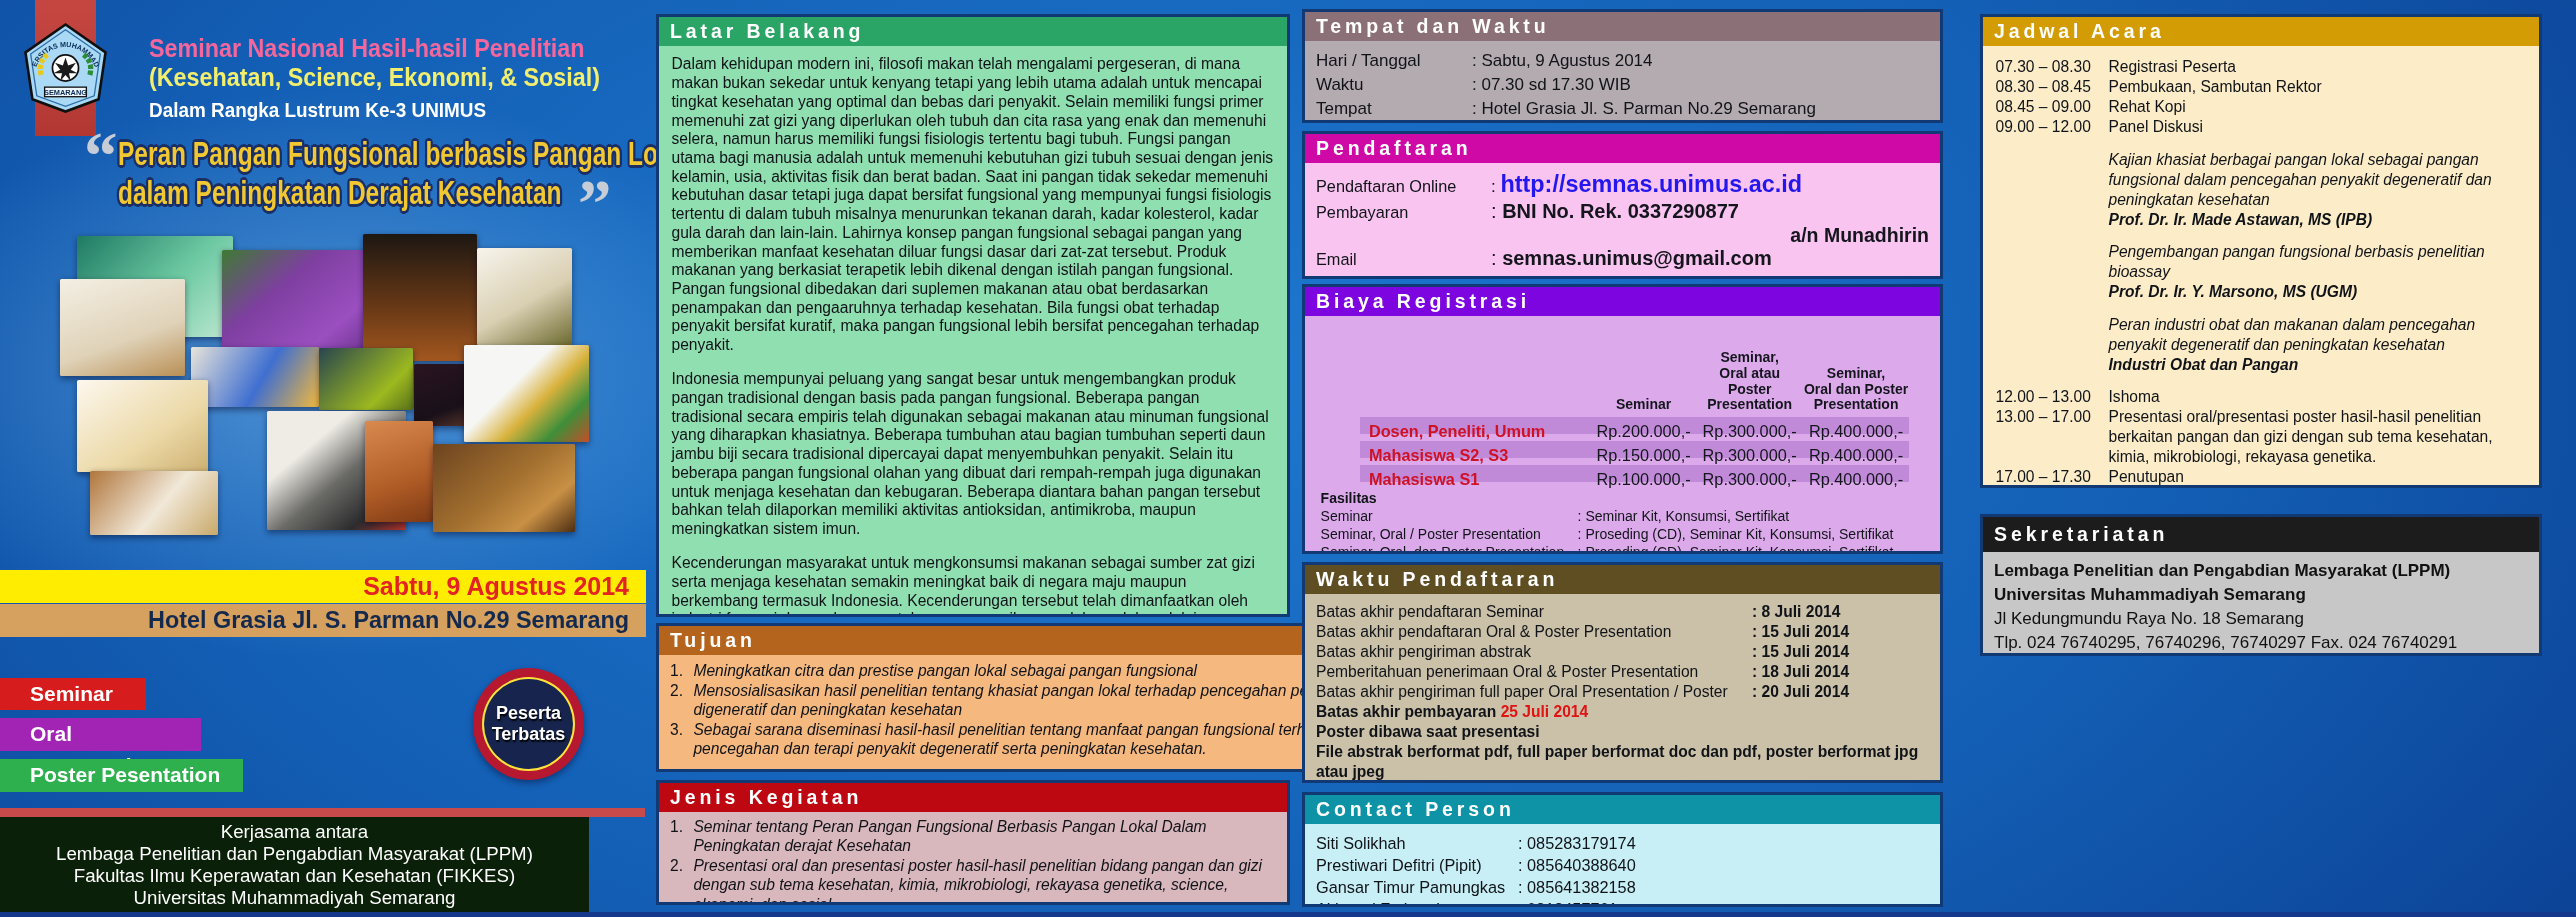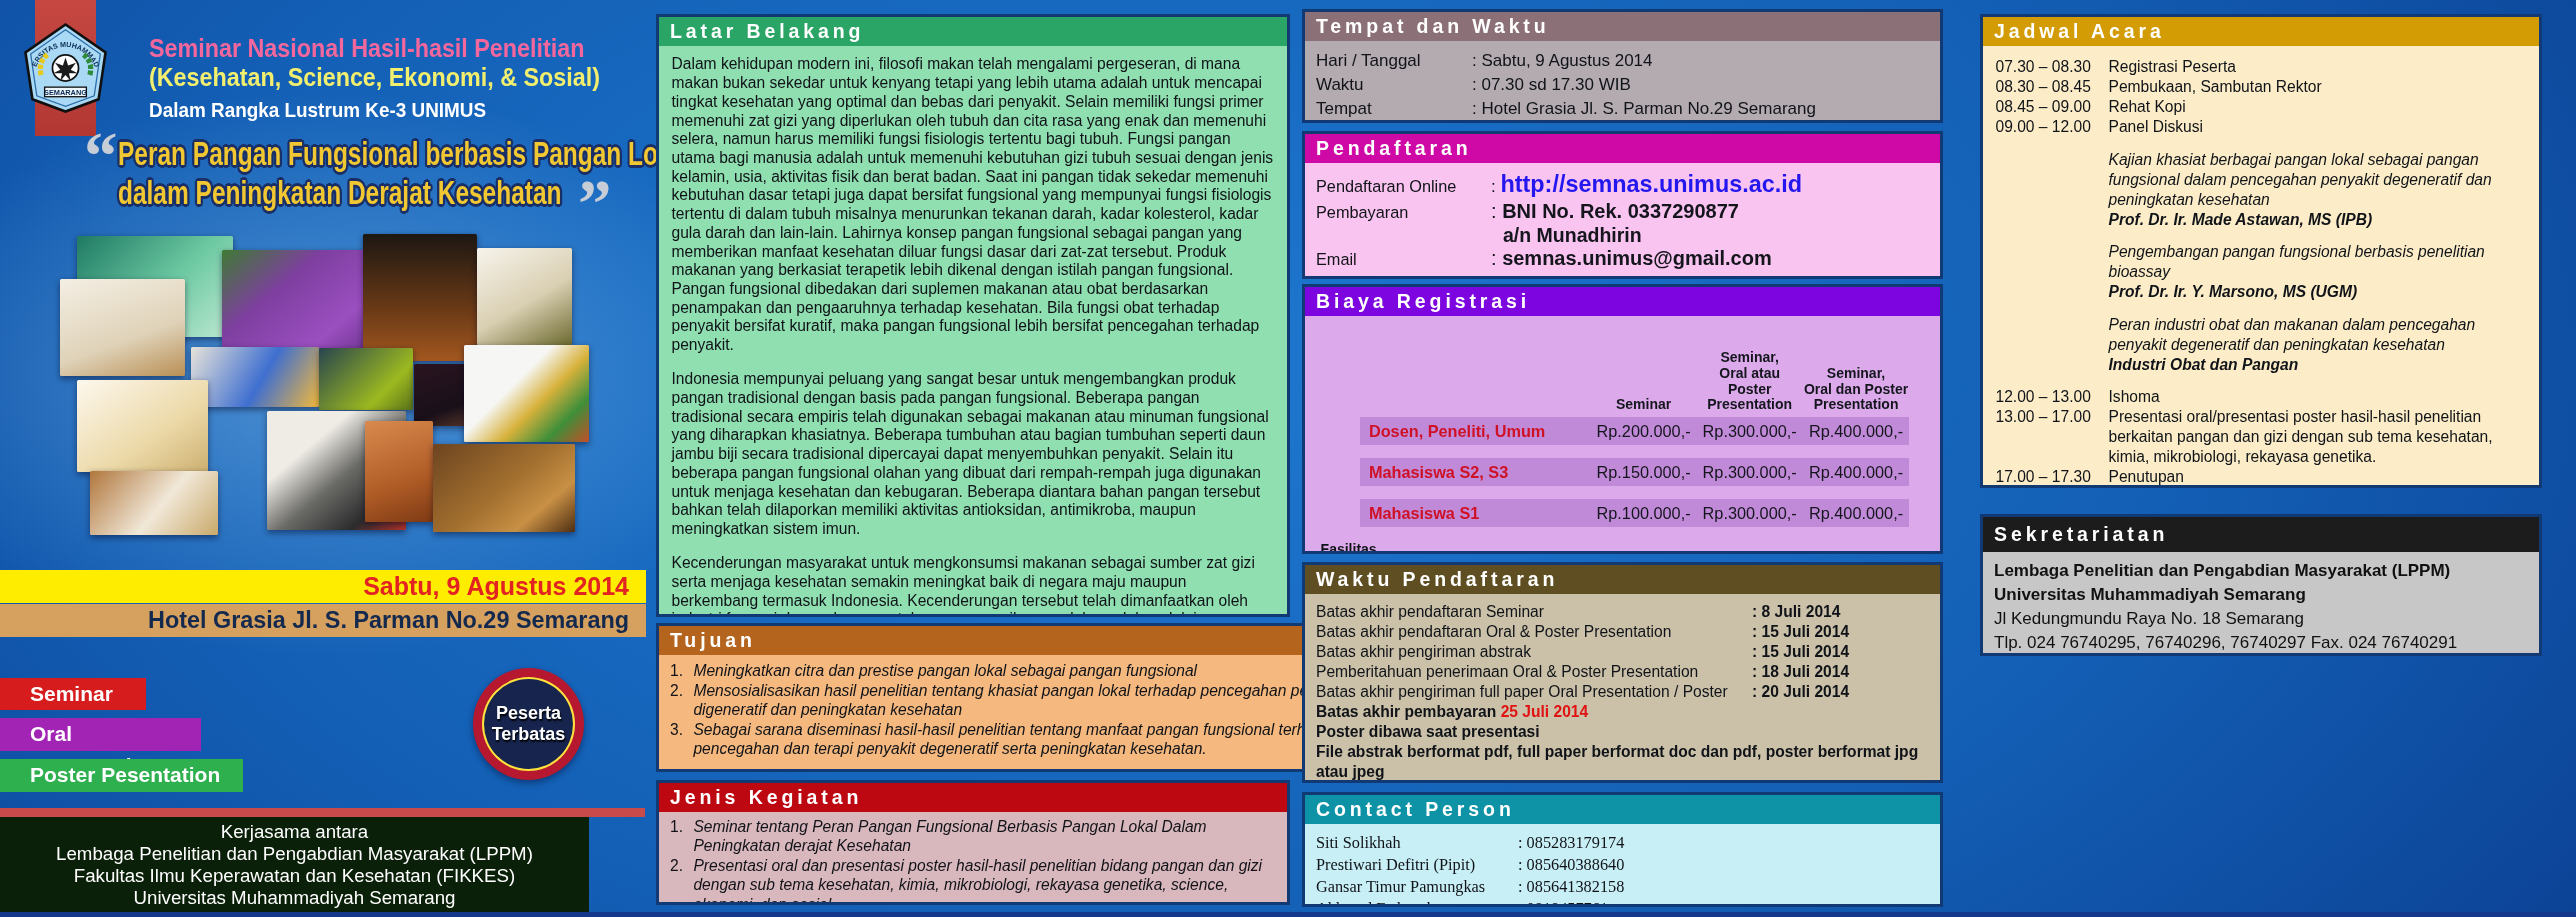--- a/index.html
+++ b/index.html
@@ -55,42 +55,42 @@
   .lv{display:flex;}
   .lv .l{flex:0 0 156px;}
   .lv .v::before{content:": ";}
   .pd-body{background:#f9c4f0;padding:7.8px 11px;font-size:16.3px;}
   .pd-row{display:flex;align-items:baseline;margin-bottom:1.6px;}
   .pd-row .l{flex:0 0 175px;}
   .pd-url{color:#2316ee;font-weight:bold;font-size:23.4px;}
   .pd-url::before{content:": ";color:#101318;font-weight:normal;font-size:17px;}
   .pd-big{font-weight:bold;font-size:20px;color:#14151d;}
   .pd-big::before{content:": ";font-weight:normal;}
-  .pd-sub{margin-left:187px;font-weight:bold;font-size:19.5px;color:#14151d;}
+  .pd-sub{margin-left:187px;font-weight:bold;font-size:19.5px;color:#14151d;text-align:right;}
   .by-body{background:#dcaaeb;padding:6.2px 15.6px 4.7px 15.6px;font-size:15.6px;}
   .by-grid{display:grid;grid-template-columns:42% 19.3% 19.3% 19.4%;margin-left:39px;width:calc(100% - 54px);}
   .by-h{font-weight:bold;text-align:center;white-space:pre-line;font-size:14px;line-height:15.6px;align-self:end;padding-bottom:4.7px;color:#14151d;margin-top:28px;}
-  .by-band{background:#c18ad8;height:28px;line-height:28px;margin-bottom:13px;}
+  .by-band{background:#c18ad8;height:17px;line-height:28px;margin-bottom:7px;}
   .by-band .lab{color:#cf1126;font-weight:bold;padding-left:9.3px;font-size:16.3px;}
   .by-band .val{text-align:center;font-size:16.3px;color:#14151d;}
   .fas{font-size:14px;line-height:18px;margin-top:4.7px;}
   .fas .ft{font-weight:bold;}
   .fas .fr{display:flex;}
   .fas .fr .l{flex:0 0 257px;}
   .fas .fr .v::before{content:": ";}
   .wp-body{background:#cbc1a9;padding:7.8px 11px;font-size:15.6px;line-height:20px;}
   .wp-row{display:flex;}
   .wp-row .l{flex:0 0 436px;}
   .wp-row .v{font-weight:bold;}
   .wp-row .v::before{content:": ";font-weight:bold;}
   .wp-pay{font-weight:bold;}
   .wp-red{color:#e01212;}
   .wp-note{font-weight:bold;}
   .cp-body{background:#c8eff6;padding:7.8px 11px;font-size:16.3px;line-height:22px;}
-  .cp-row{display:flex;font-family:Liberation Serif, serif;}
+  .cp-row{display:flex;}
   .cp-row .l{flex:0 0 202px;}
   .cp-row .v::before{content:": ";}
   
   .ja-body{background:#fcedc8;padding:11px 12.5px;font-size:15.6px;line-height:20px;}
   .ja-row{display:flex;}
   .ja-time{flex:0 0 113px;}
   .ja-act{flex:1;}
   .ja-topic{margin:12.5px 0 0 113px;font-style:italic;}
   .ja-topic .s{font-weight:bold;}
   .gap16{height:12.5px;}

